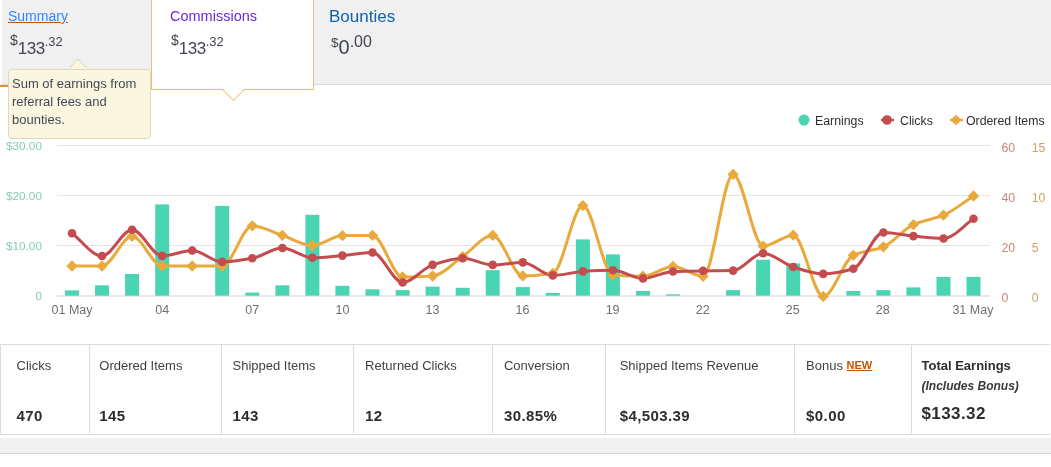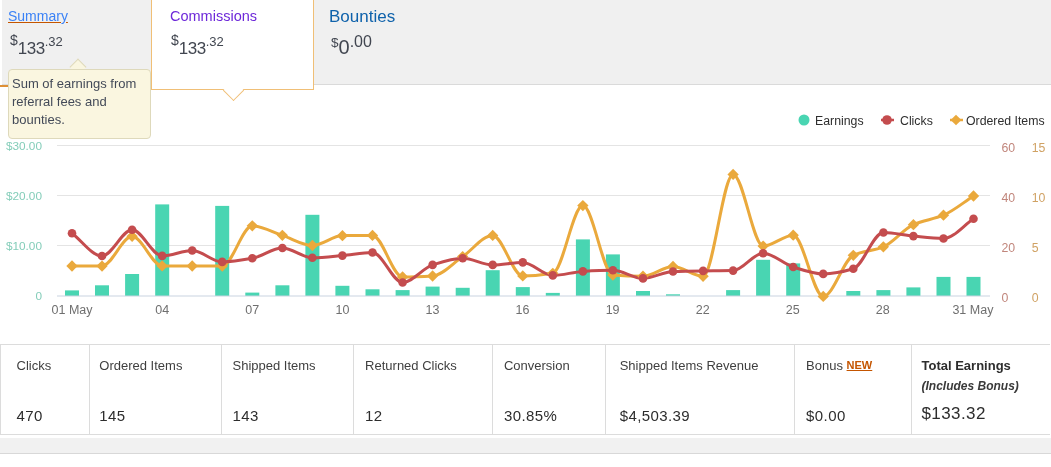--- a/index.html
+++ b/index.html
@@ -29,21 +29,21 @@
 #chart { left:0; top:0; width:1051px; height:330px; z-index:1; }
 .xl { font-size:12.5px; fill:#6f6f6f; }
 .tl { font-size:11.8px; fill:#84cdb9; }
 .rl1 { font-size:12.3px; fill:#c1867c; }
 .rl2 { font-size:12.3px; fill:#d0a264; }
 .leg { font-size:12.3px; fill:#2e2e2e; }
 
 #tbl { left:0; top:344px; width:1050px; height:91px; border-top:1px solid #dcdcdc; border-bottom:1px solid #dcdcdc; border-left:1px solid #dcdcdc; background:#fff; z-index:2; }
 .sep { position:absolute; top:0; width:1px; height:89px; background:#dcdcdc; }
 .th { position:absolute; top:13px; font-size:13px; color:#3f3f3f; white-space:nowrap; }
-.td { position:absolute; top:62px; font-size:15px; font-weight:normal; color:#2d2d2d; white-space:nowrap; letter-spacing:0.4px; }
+.td { position:absolute; top:62px; font-size:15px; font-weight:bold; color:#2d2d2d; white-space:nowrap; letter-spacing:0.4px; }
 #strip { left:0; top:438px; width:1051px; height:16px; background:#f1f1f1; border-bottom:1px solid #d8d8d8; }
 </style></head>
 <body>
 <div class="abs" id="band"></div>
 <div class="abs" id="bandline"></div>
 <div class="abs" id="sumlink">Summary</div>
 <div class="abs bigval" id="sumval"><span class="s">$</span><span class="d">133</span><span class="c">.32</span></div>
 <div class="abs" id="card"></div>
 <div class="abs" id="notch"></div>
 <div class="abs" id="comlab">Commissions</div>

